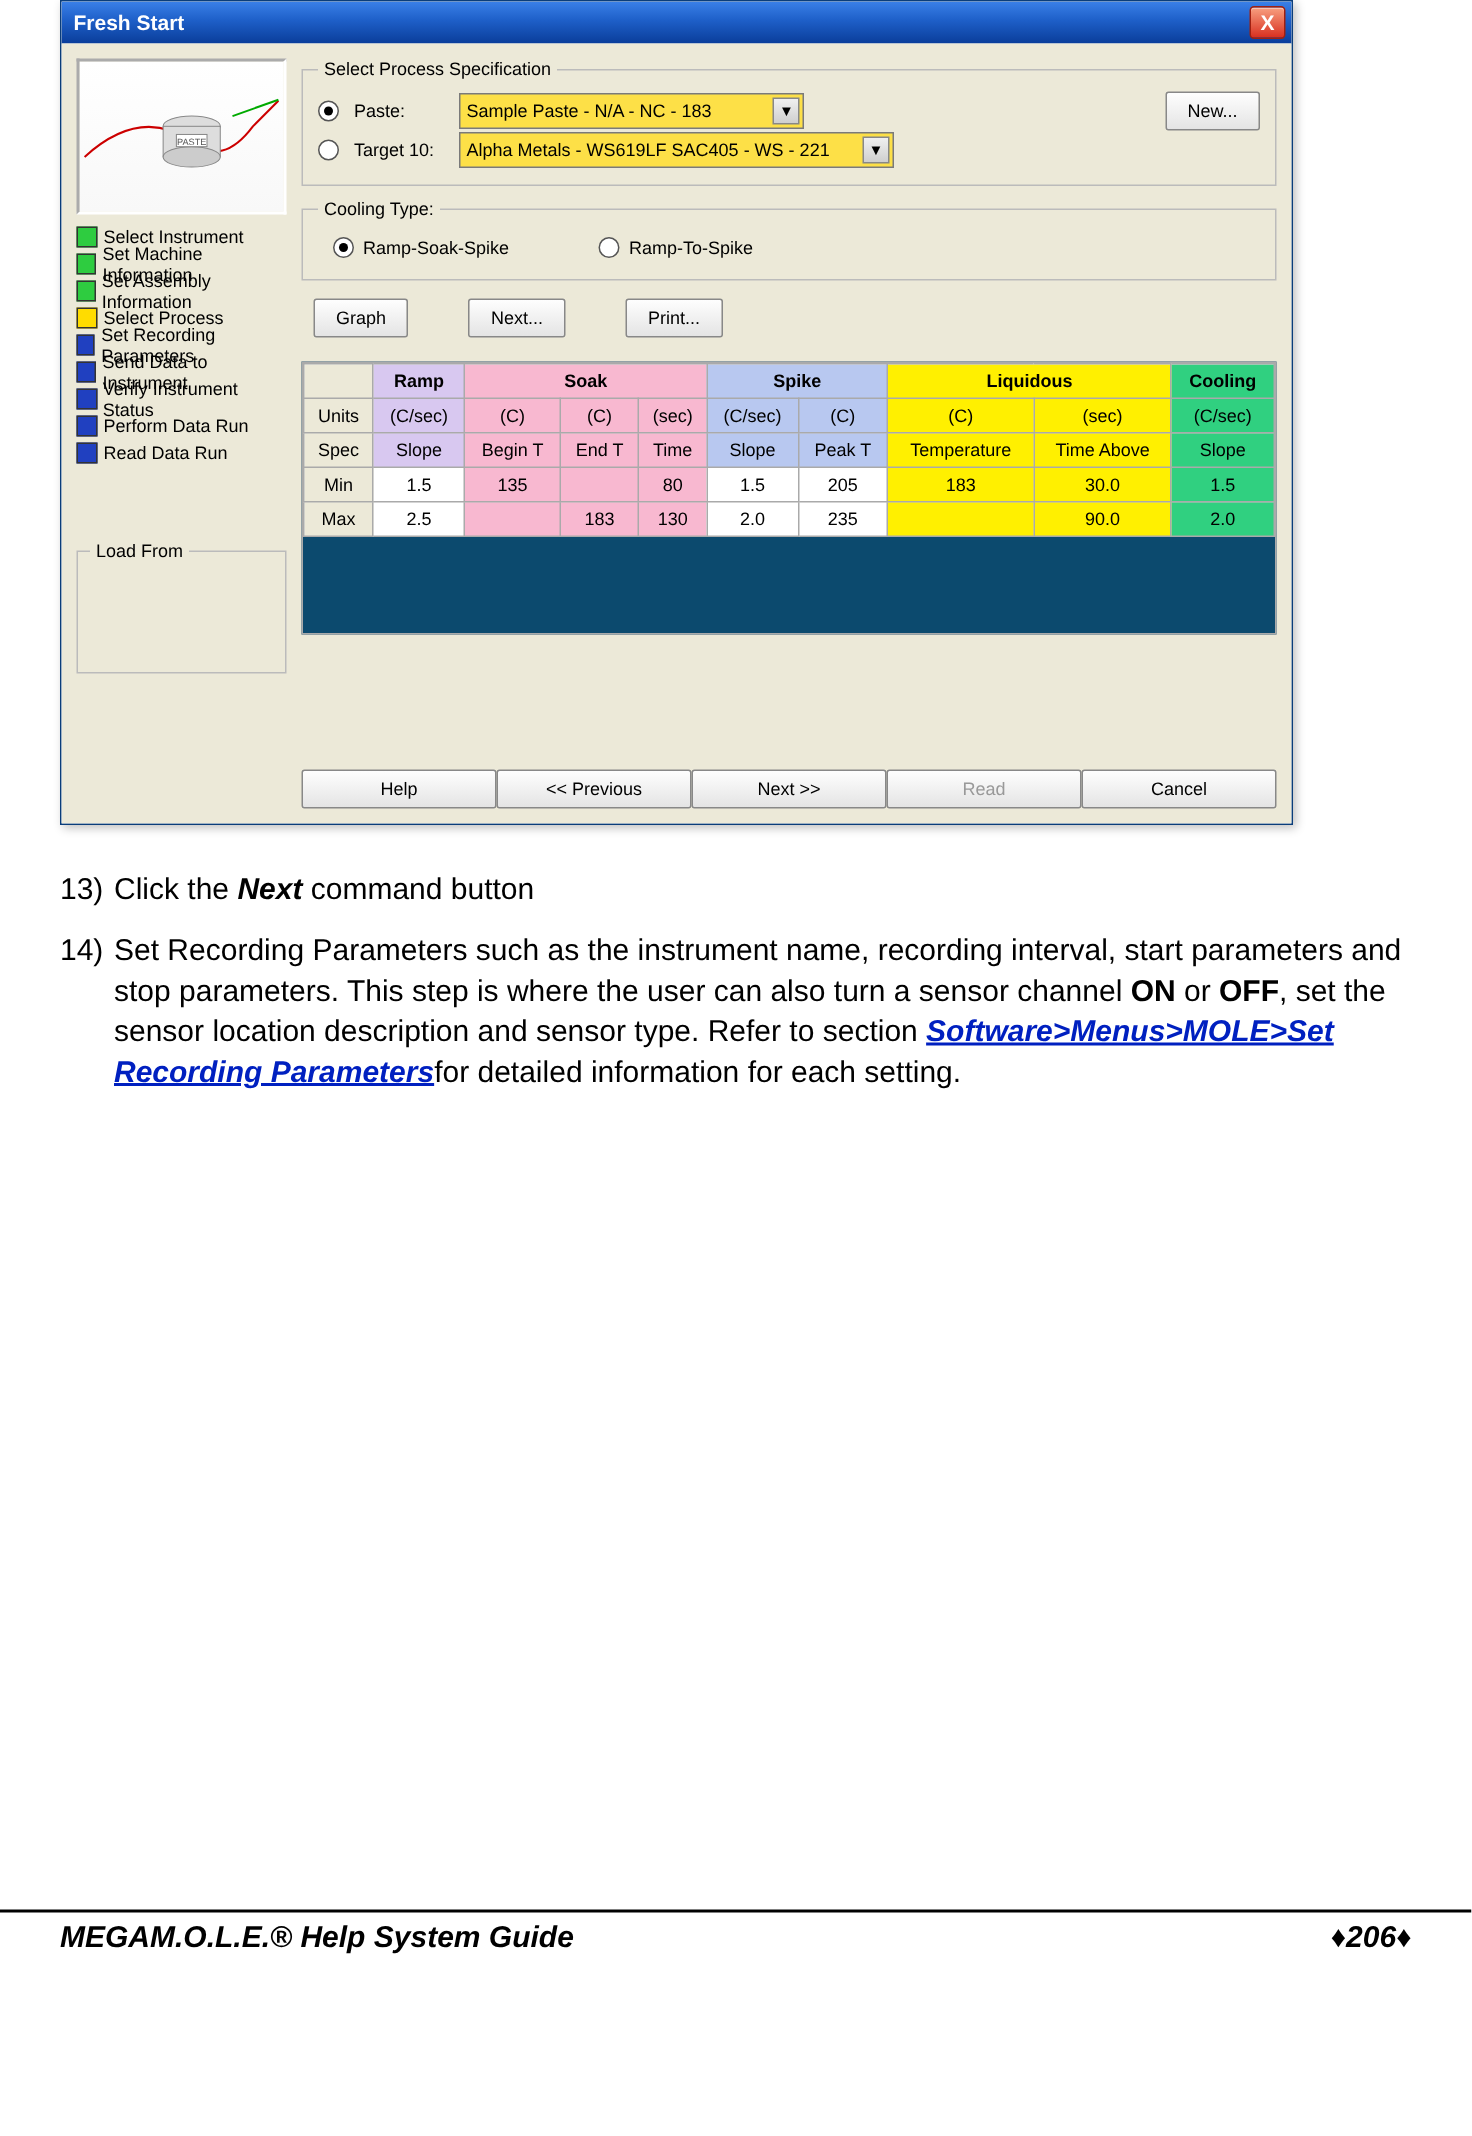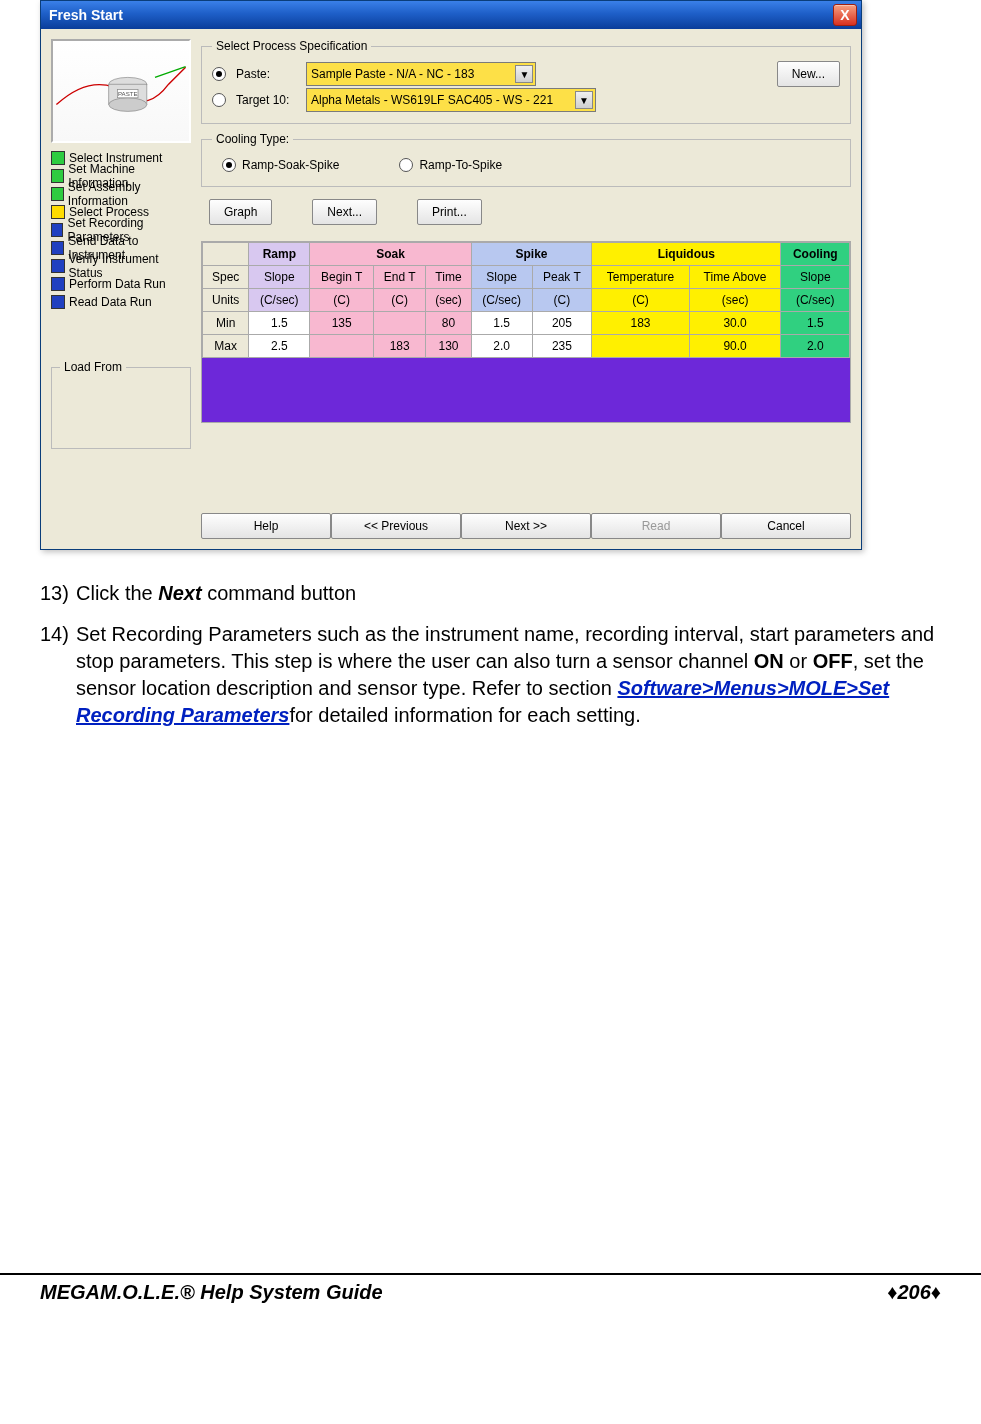--- a/index.html
+++ b/index.html
@@ -162,54 +162,54 @@
               </span>
             </div>
           </fieldset>
 
           <div class="btnrow">
             <div class="btn">Graph</div>
             <div class="btn">Next...</div>
             <div class="btn">Print...</div>
           </div>
 
-          <div style="background:#6d28d9;border:1px solid #aaa;min-height:180px">
+          <div style="background:#0c4a6e;border:1px solid #aaa;min-height:180px">
             <table class="tbl">
               <tbody>
                   <tr class="phase">
                 <th class="gray"></th>
                 <th class="lav">Ramp</th>
                 <th class="pink" colspan="3">Soak</th>
                 <th class="blue" colspan="2">Spike</th>
                 <th class="yellow" colspan="2">Liquidous</th>
                 <th class="green">Cooling</th>
+              </tr>
+              <tr>
+                <td class="gray">Units</td>
+                <td class="lav">(C/sec)</td>
+                <td class="pink">(C)</td>
+                <td class="pink">(C)</td>
+                <td class="pink">(sec)</td>
+                <td class="blue">(C/sec)</td>
+                <td class="blue">(C)</td>
+                <td class="yellow">(C)</td>
+                <td class="yellow">(sec)</td>
+                <td class="green">(C/sec)</td>
               </tr>
               <tr>
                 <td class="gray">Spec</td>
                 <td class="lav">Slope</td>
                 <td class="pink">Begin T</td>
                 <td class="pink">End T</td>
                 <td class="pink">Time</td>
                 <td class="blue">Slope</td>
                 <td class="blue">Peak T</td>
                 <td class="yellow">Temperature</td>
                 <td class="yellow">Time Above</td>
                 <td class="green">Slope</td>
-              </tr>
-              <tr>
-                <td class="gray">Units</td>
-                <td class="lav">(C/sec)</td>
-                <td class="pink">(C)</td>
-                <td class="pink">(C)</td>
-                <td class="pink">(sec)</td>
-                <td class="blue">(C/sec)</td>
-                <td class="blue">(C)</td>
-                <td class="yellow">(C)</td>
-                <td class="yellow">(sec)</td>
-                <td class="green">(C/sec)</td>
               </tr>
               <tr>
                 <td class="gray">Min</td>
                 <td class="white">1.5</td>
                 <td class="pink">135</td>
                 <td class="pink"></td>
                 <td class="pink">80</td>
                 <td class="white">1.5</td>
                 <td class="white">205</td>
                 <td class="yellow">183</td>

